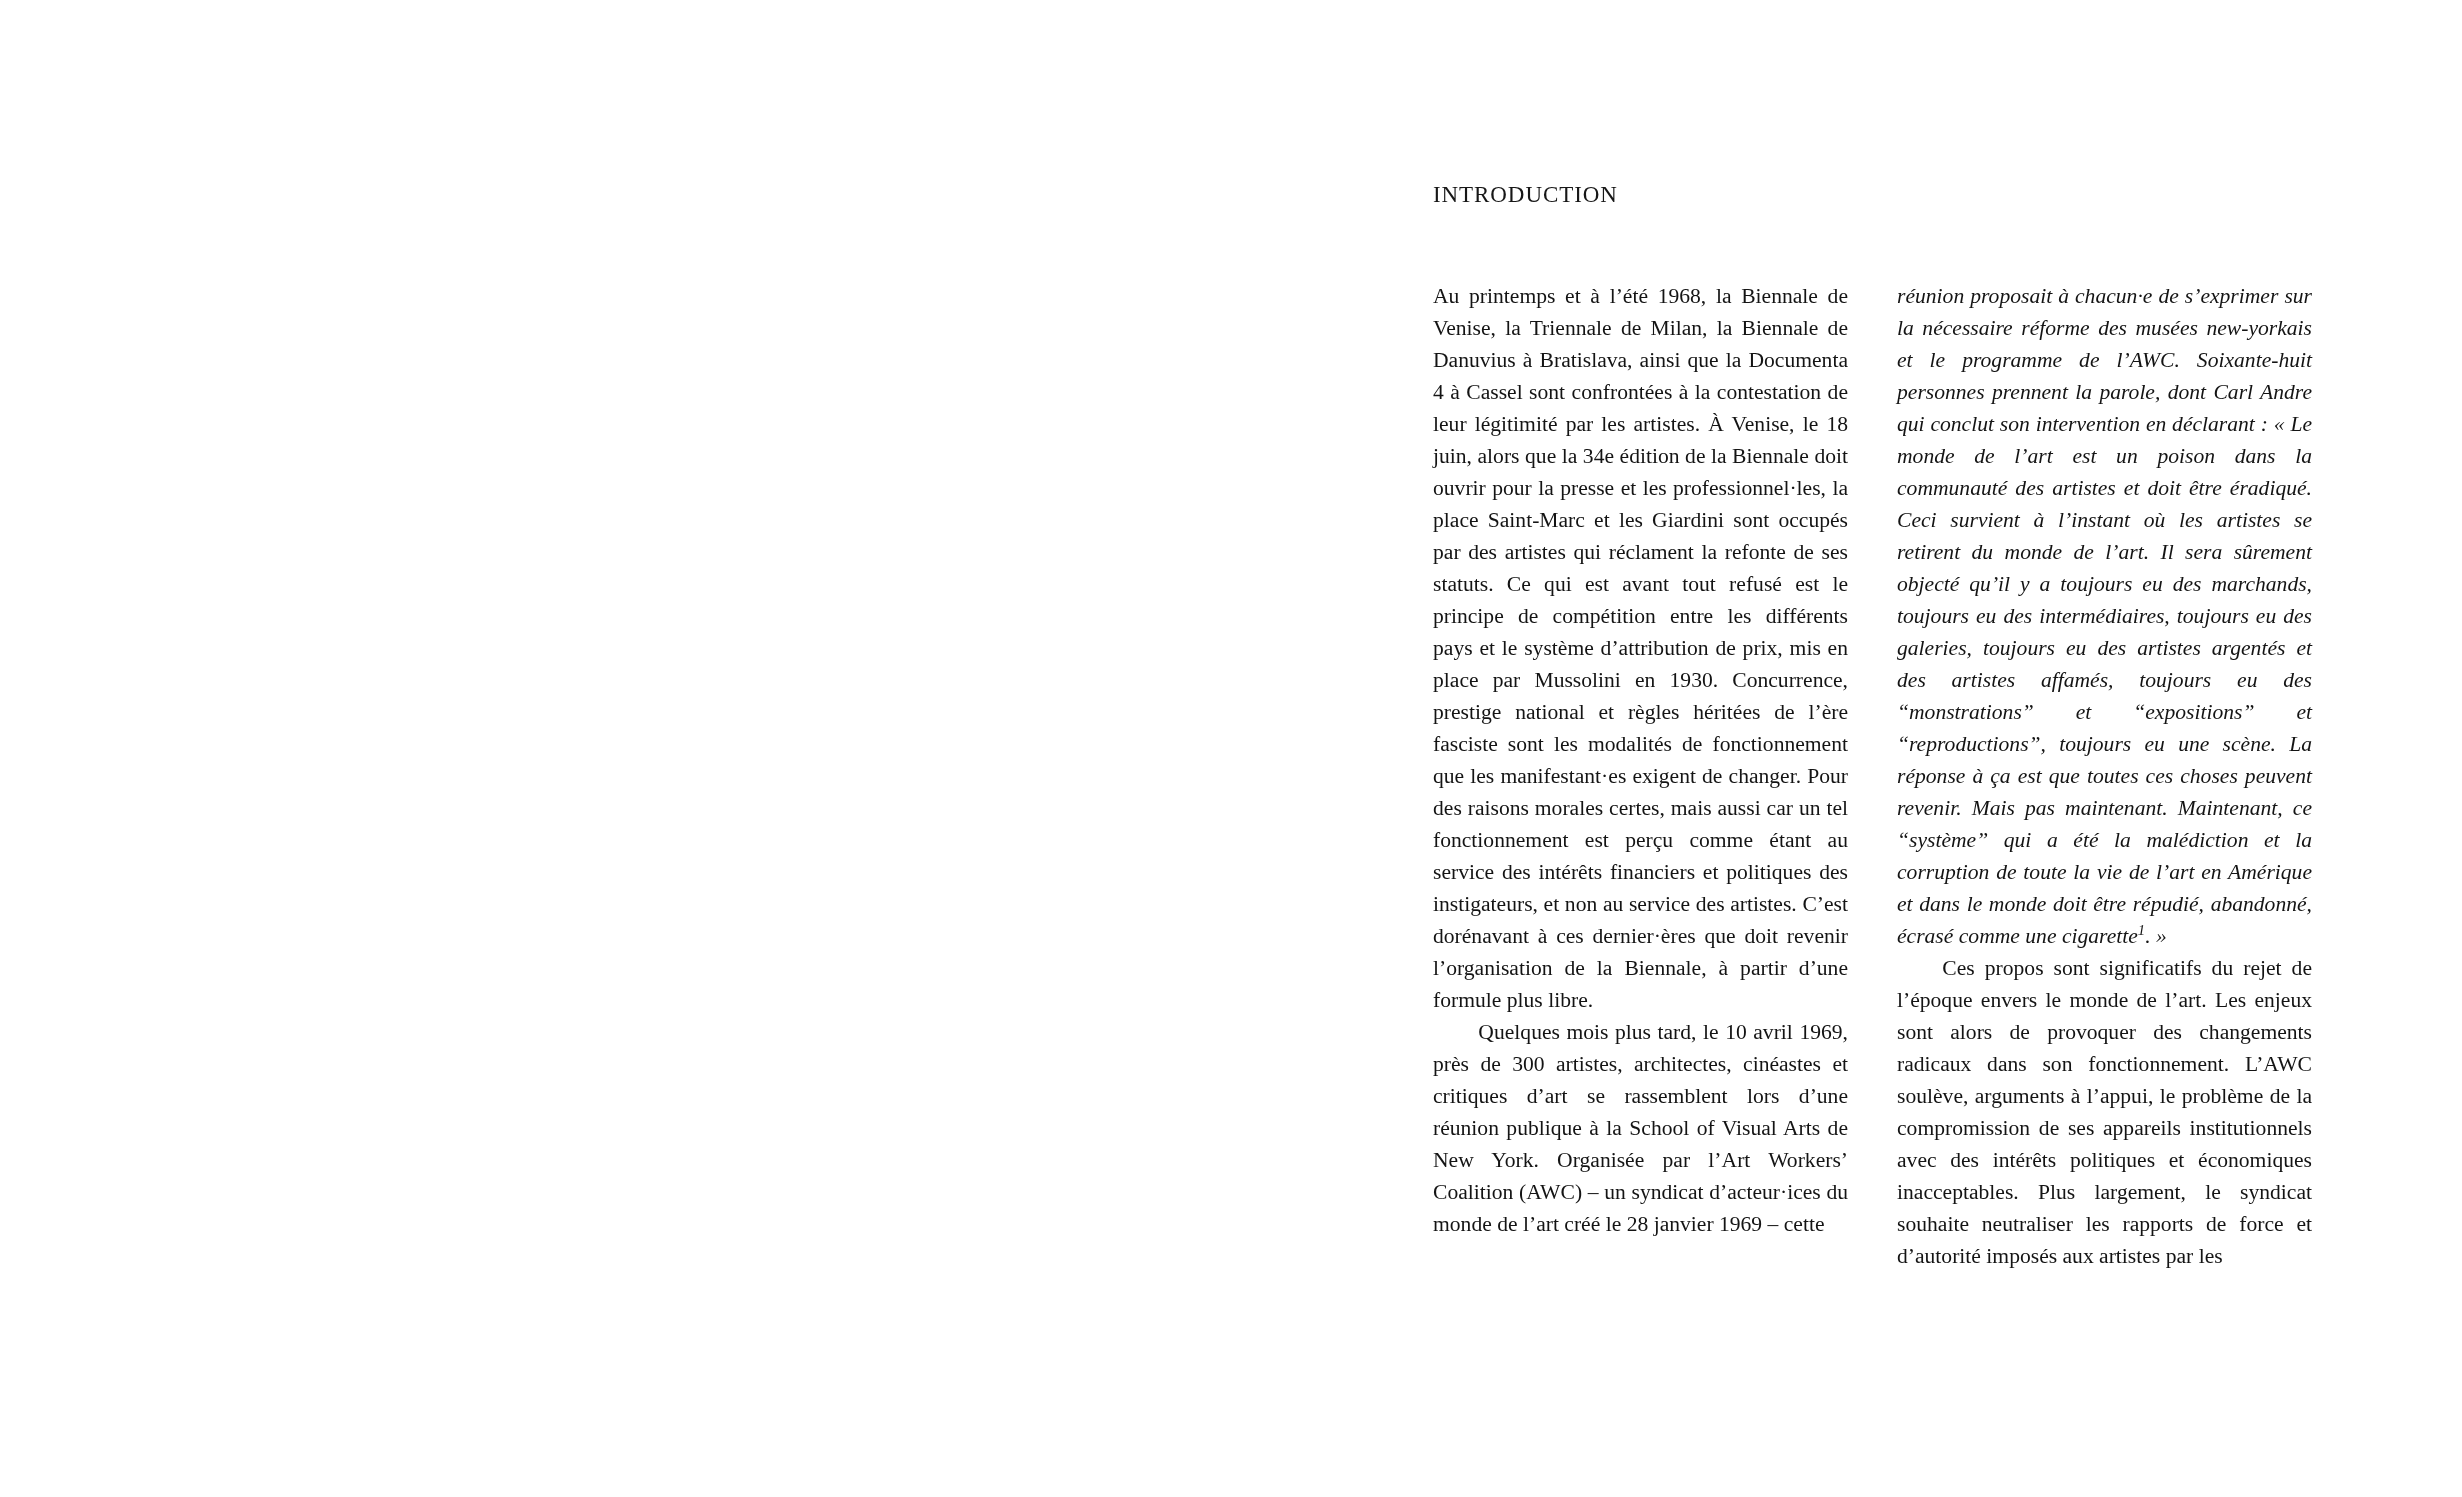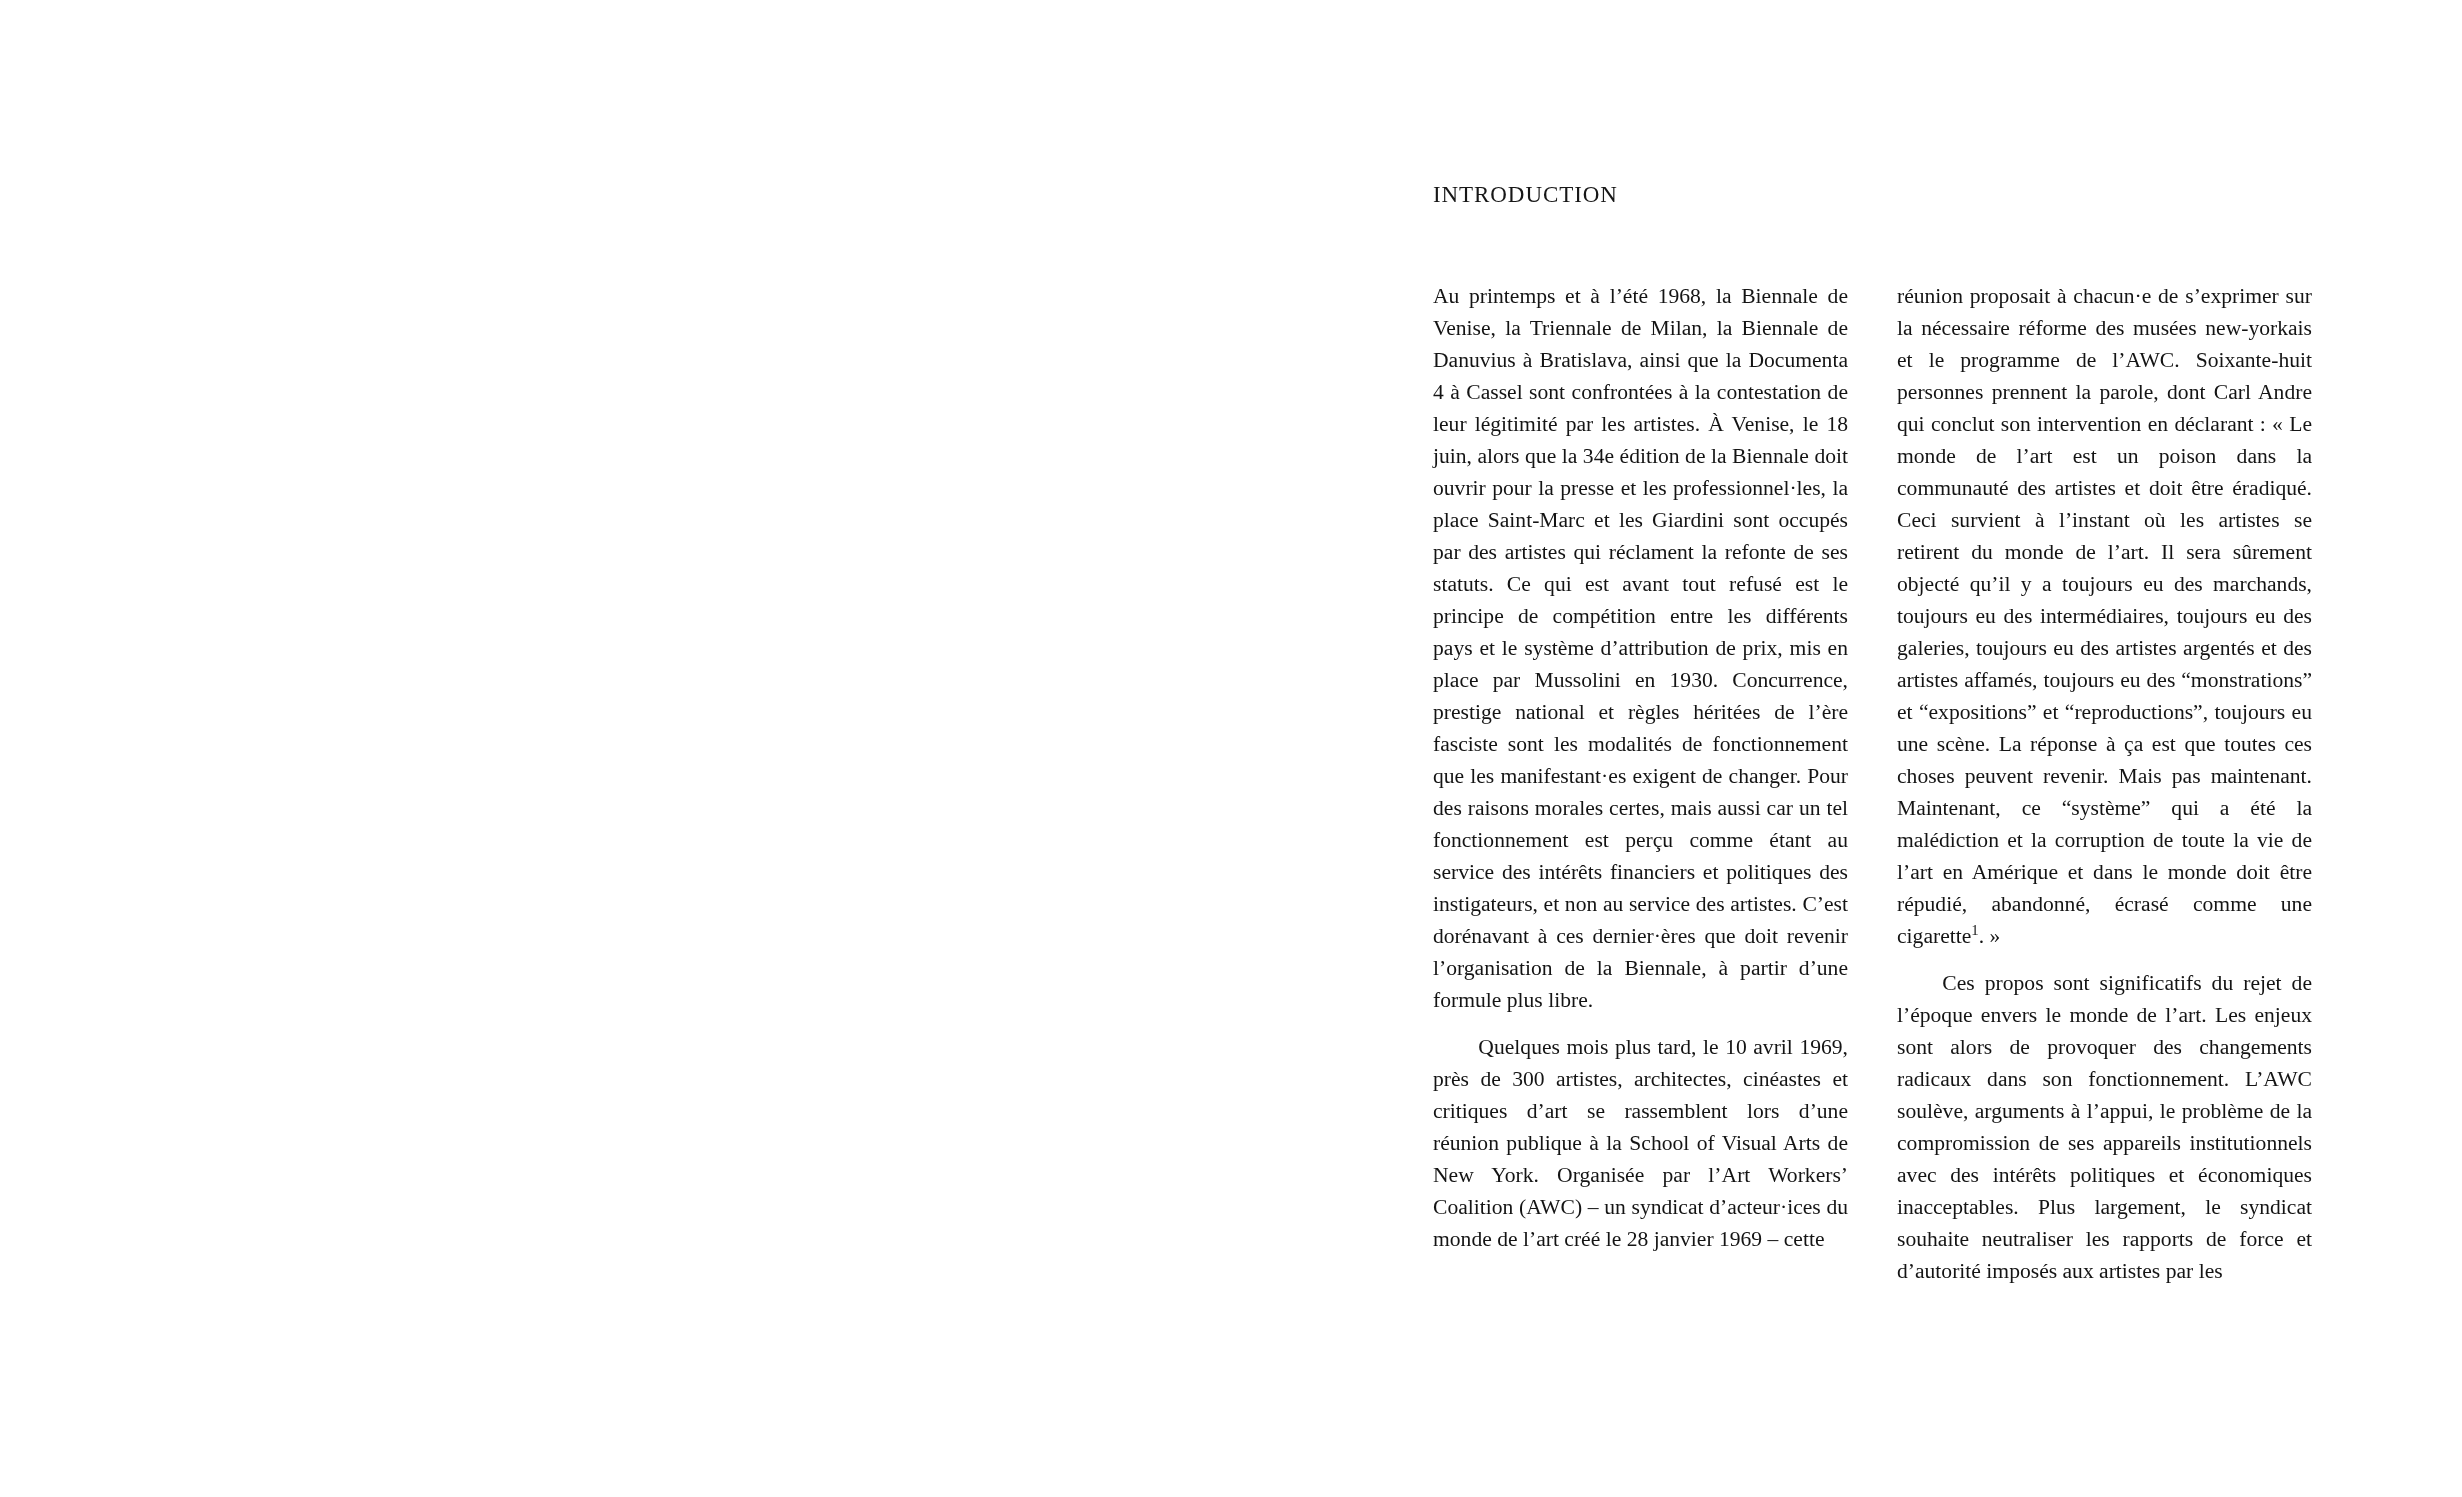--- a/index.html
+++ b/index.html
@@ -51,24 +51,24 @@
     margin: 0;
     font-size: 21.6px;
     line-height: 32px;
     text-align: justify;
     text-justify: inter-word;
     color: #141414;
     hyphens: manual;
   }
   .column p + p {
     text-indent: 2.1em;
-    margin-top: 15px;
   }
   .column p.noindent {
     text-indent: 0;
+    font-style: italic;
   }
   sup {
     font-size: 0.68em;
     vertical-align: super;
     line-height: 0;
   }
 </style>
 </head>
 <body>
 

